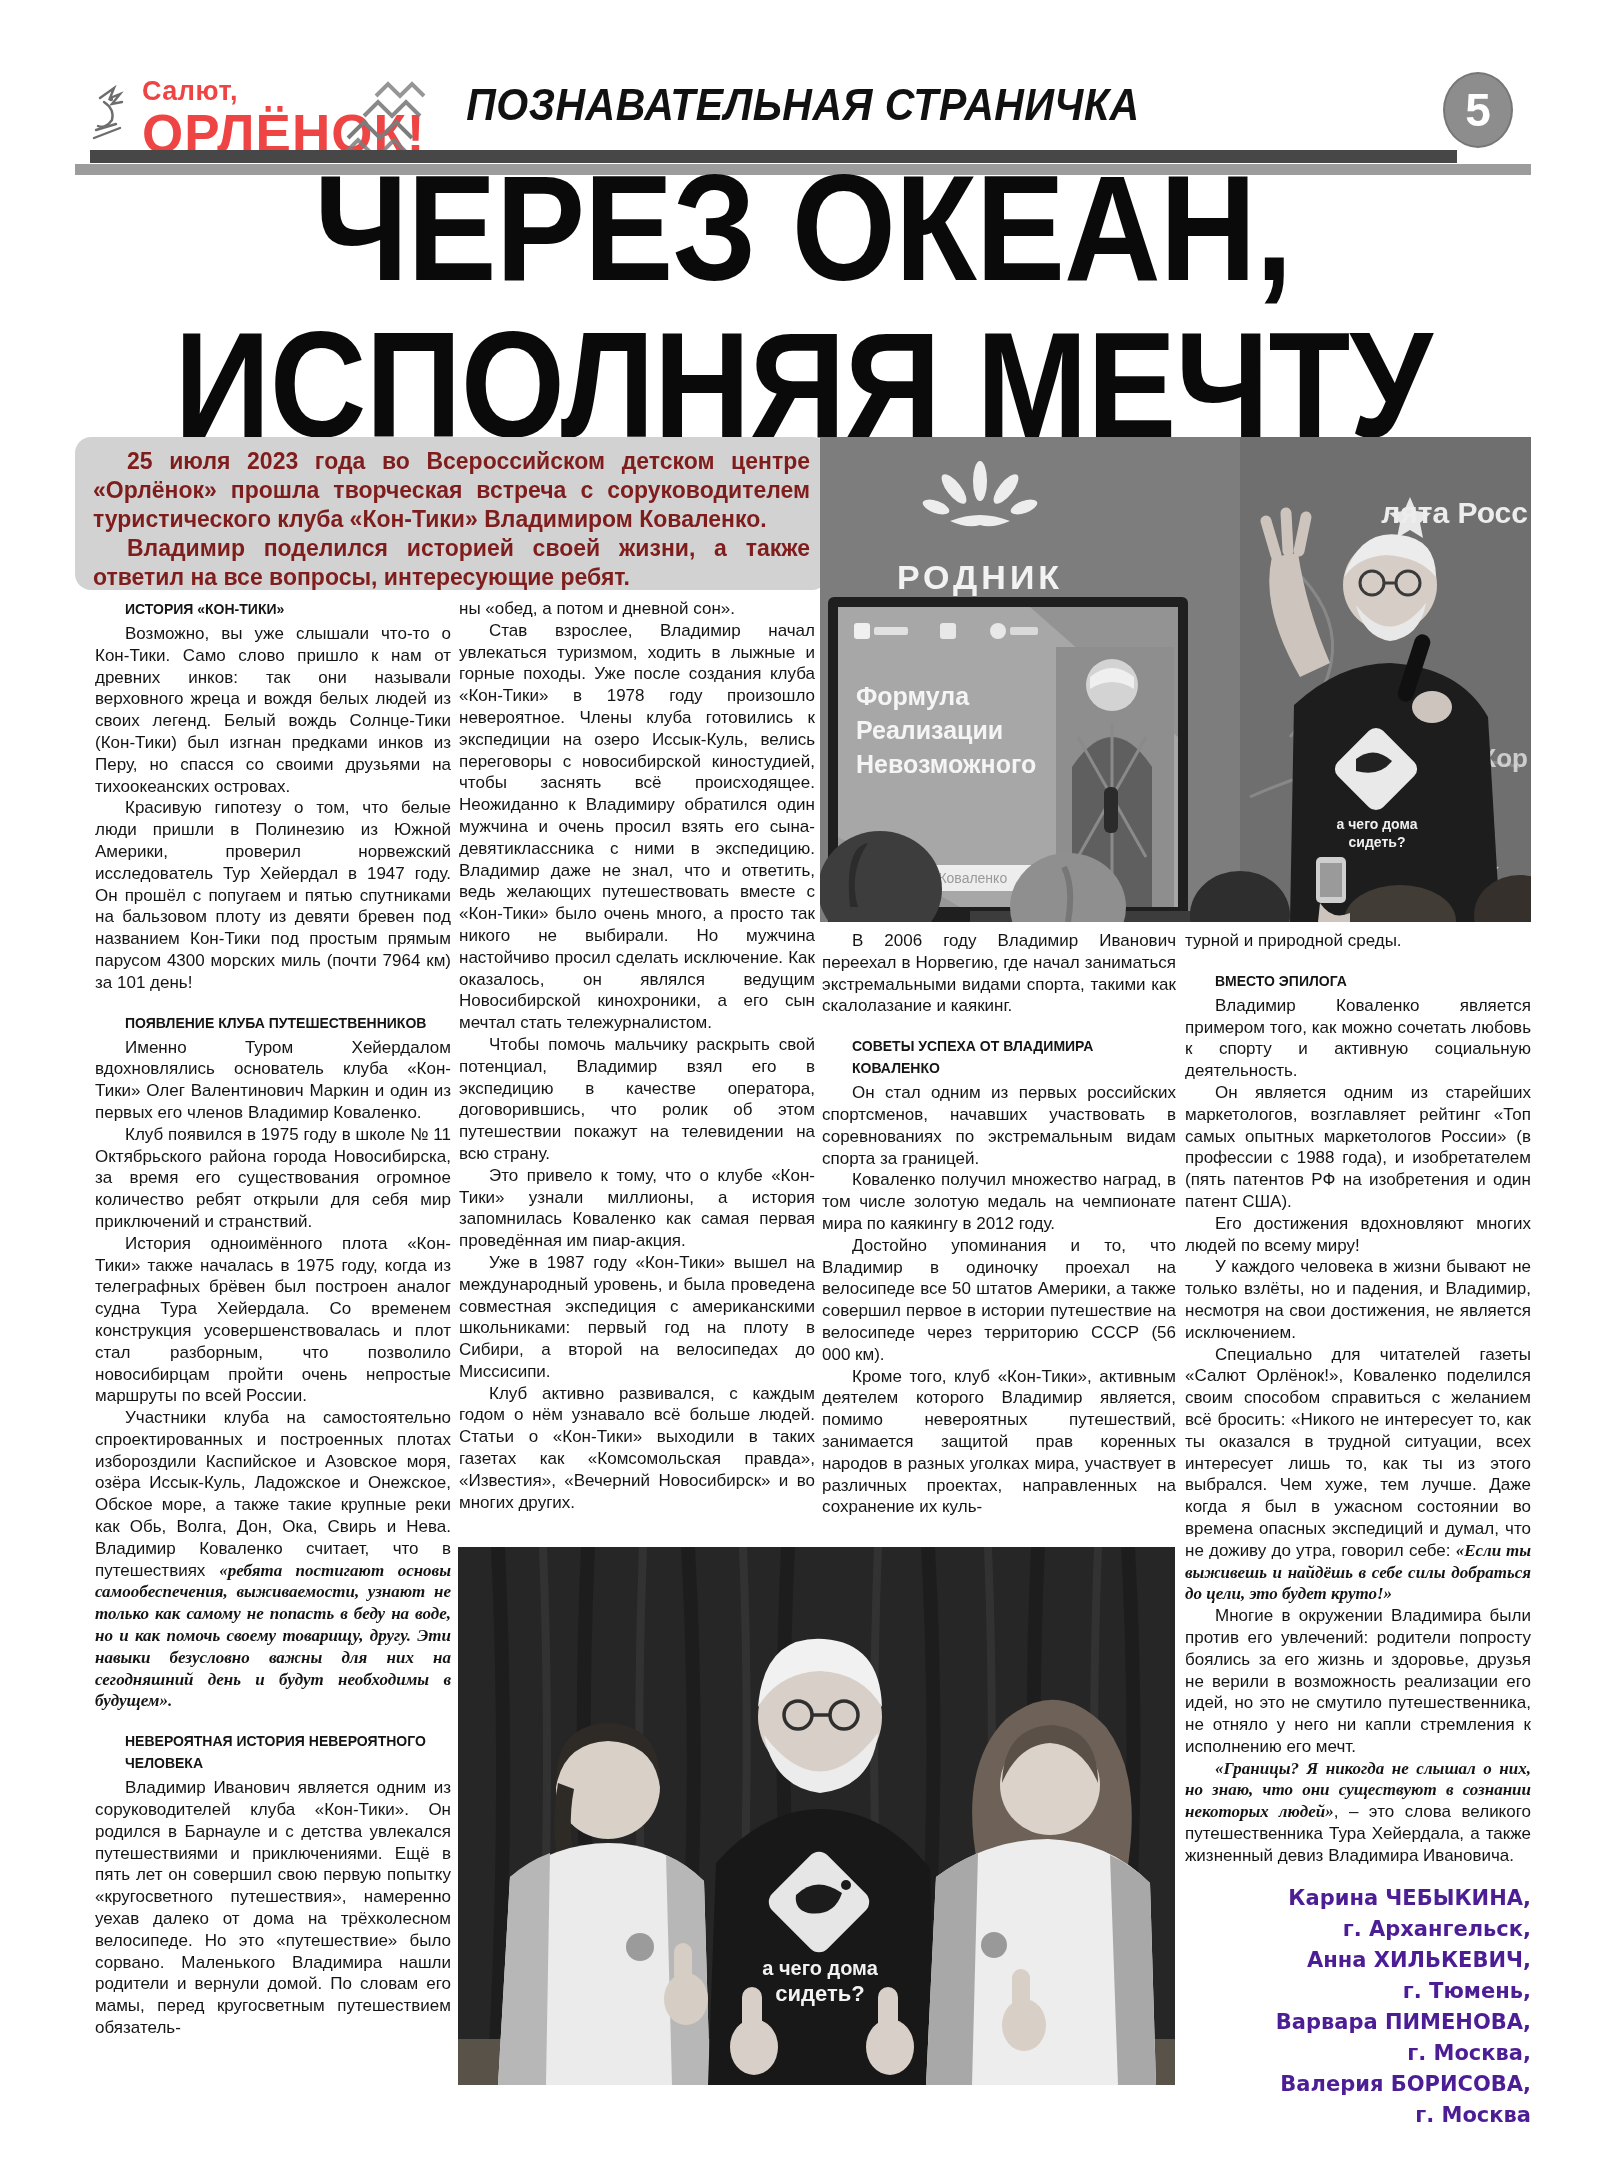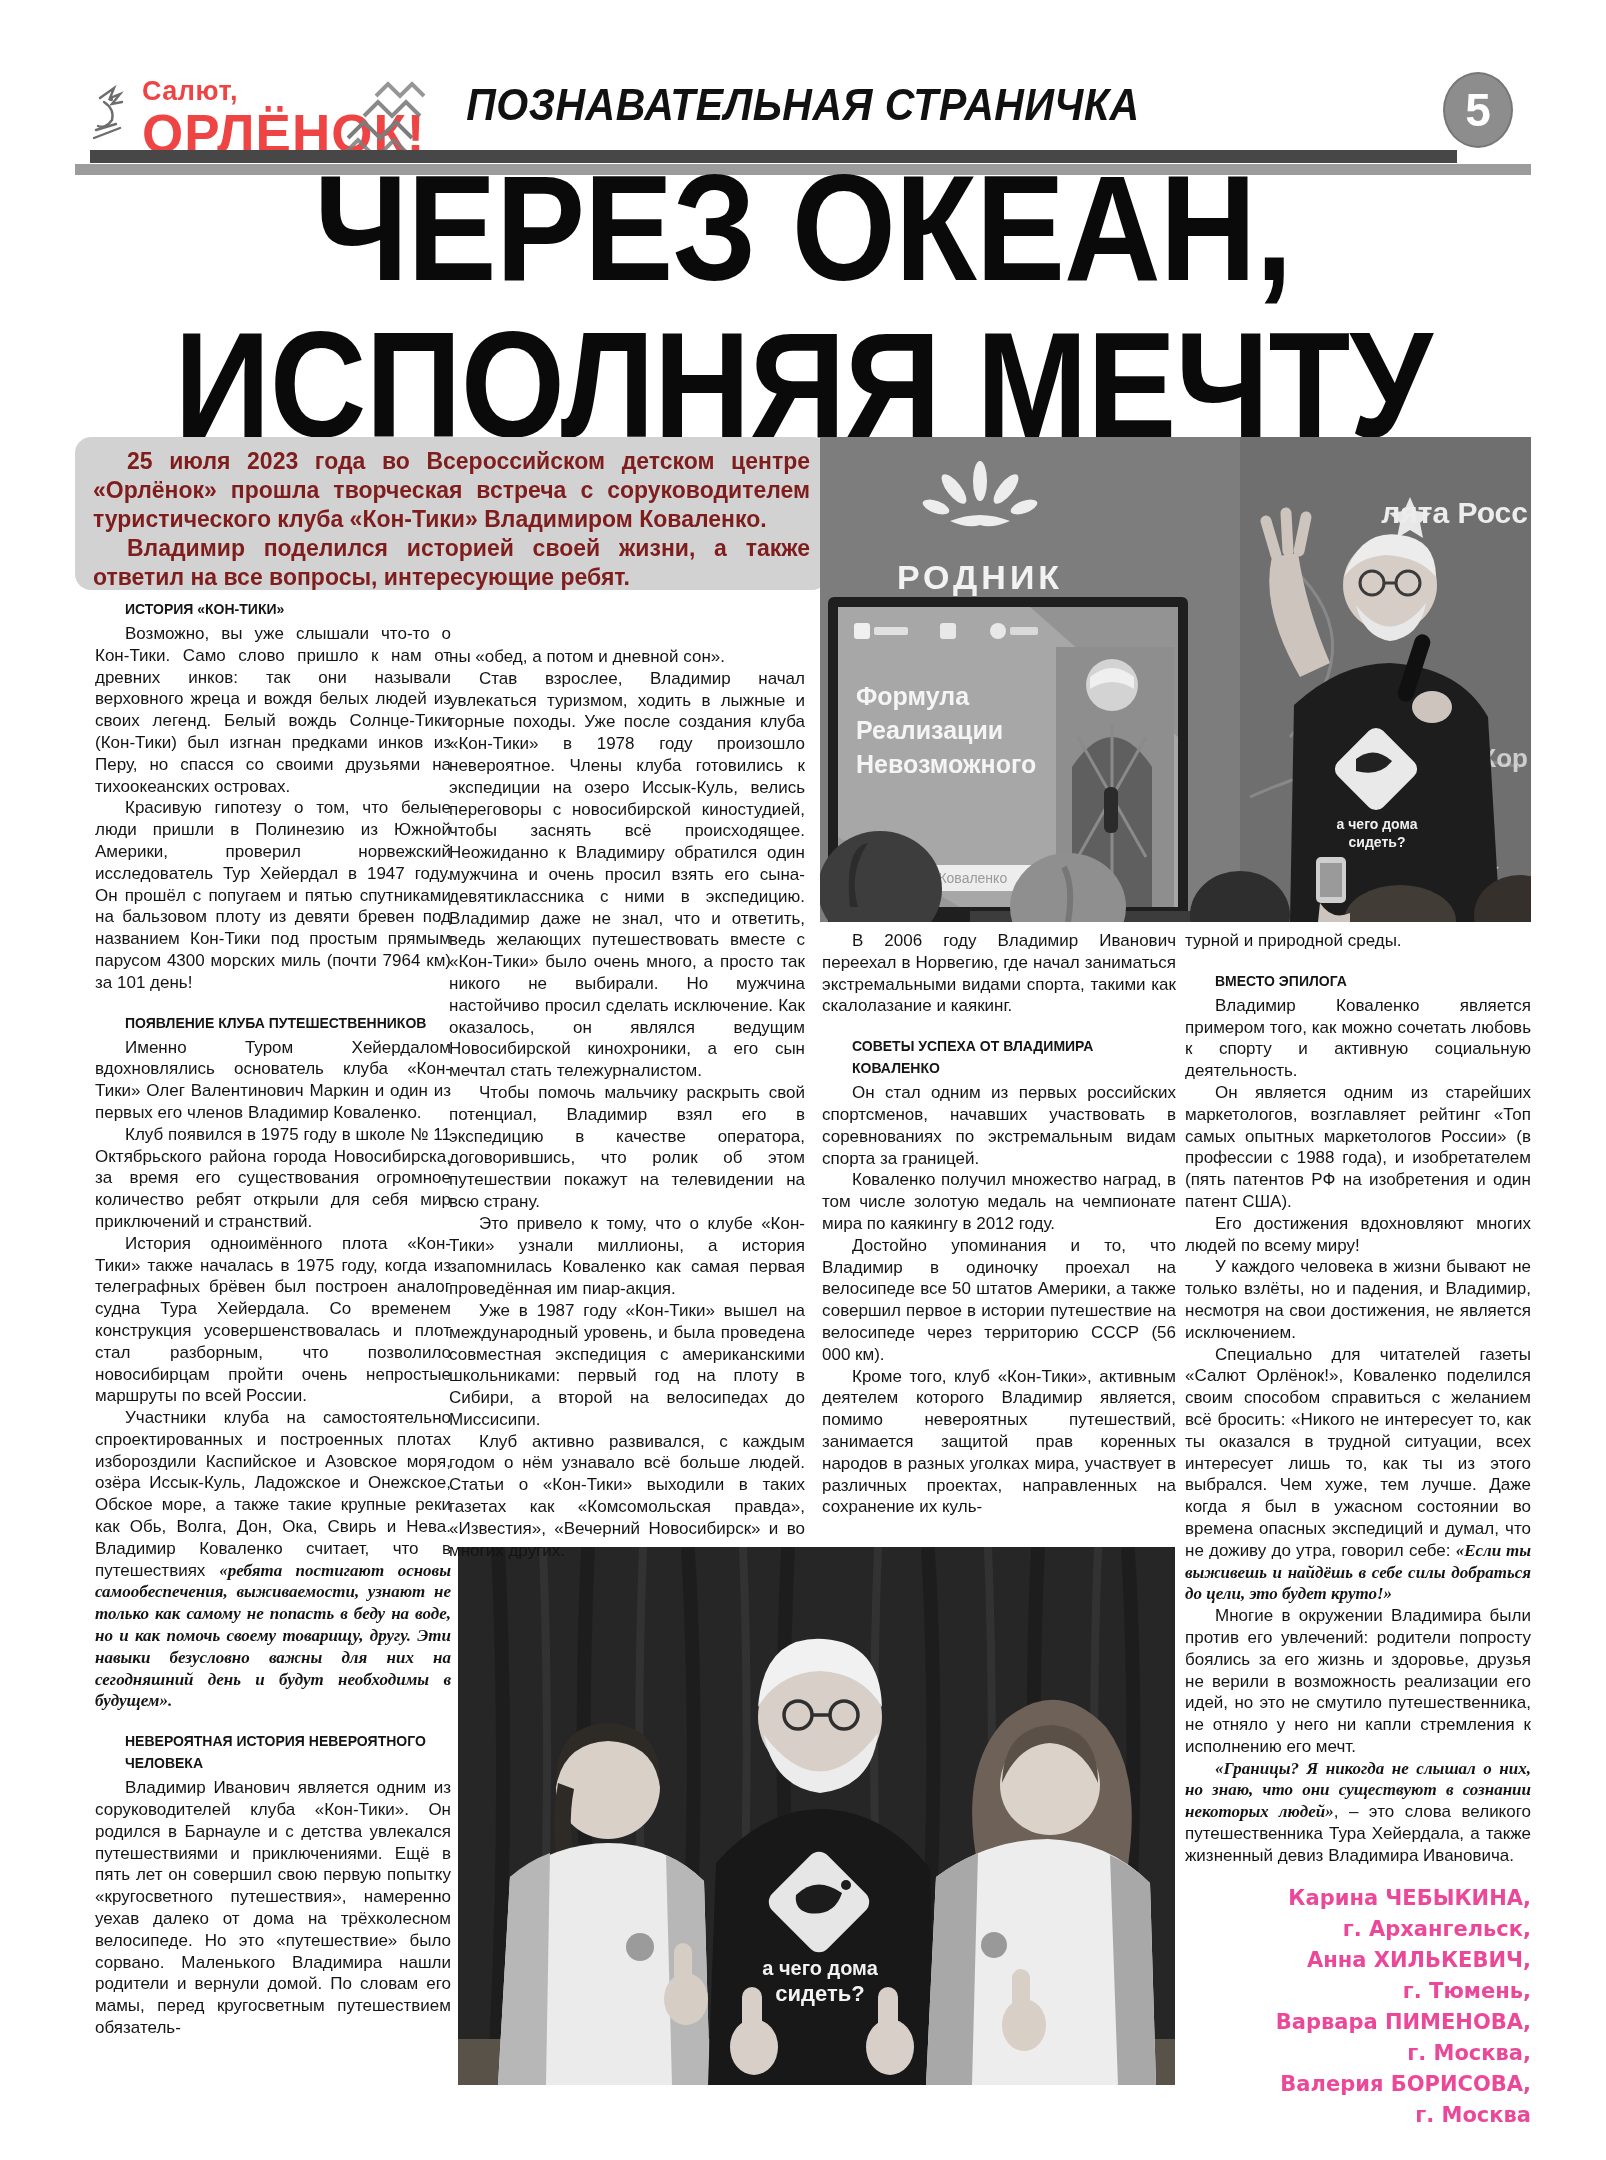--- a/index.html
+++ b/index.html
@@ -50,26 +50,26 @@
   .photo-top svg,.photo-bottom svg{display:block;}
 
   
   .col{position:absolute;font-size:17px;line-height:21.8px;text-align:justify;}
   .col p{margin:0;text-indent:30px;}
   .col p.noindent{text-indent:0;}
   .col h3{margin:18px 0 3px 0;padding-left:30px;font-size:14px;line-height:22px;font-weight:700;text-align:left;}
   .col h3:first-child{margin-top:0;}
   .col .bi{font-weight:700;font-style:italic;font-family:Liberation Serif, serif;}
   #col1{left:95px;top:598px;width:356px;}
-  #col2{left:449px;top:598px;width:356px;margin-top:48px;}
+  #col2{left:459px;top:598px;width:356px;}
   #col3{left:822px;top:930px;width:354px;}
   #col4{left:1185px;top:930px;width:346px;}
 
   .bylines{margin-top:16px;text-align:right;font-family:"DejaVu Sans",sans-serif;
-    font-weight:700;font-size:21px;line-height:31px;color:#ec4899;}
+    font-weight:700;font-size:21px;line-height:31px;color:#4c1d95;}
   .bylines div{white-space:nowrap;}
 </style>
 </head>
 <body>
 
 <div class="page">
 
   <div class="masthead">
     <span class="eagle">
       <svg width="46" height="62" viewBox="0 0 46 62">

